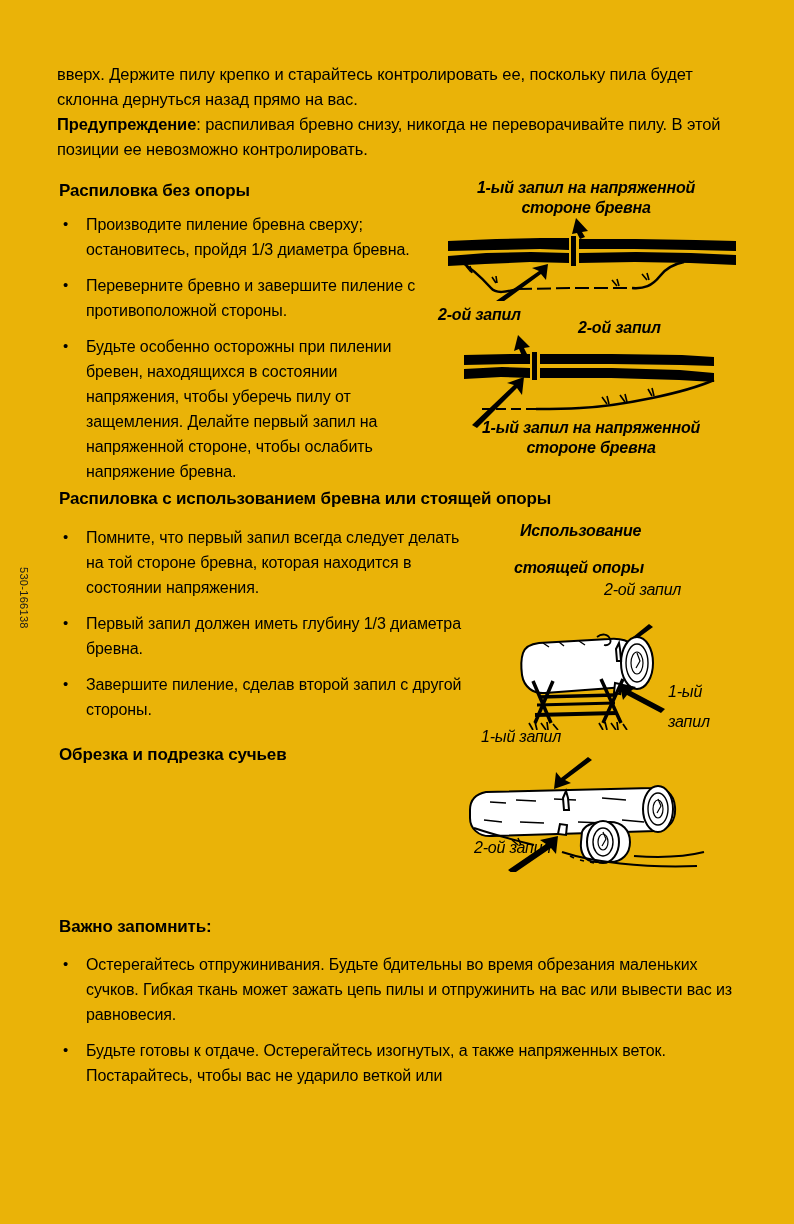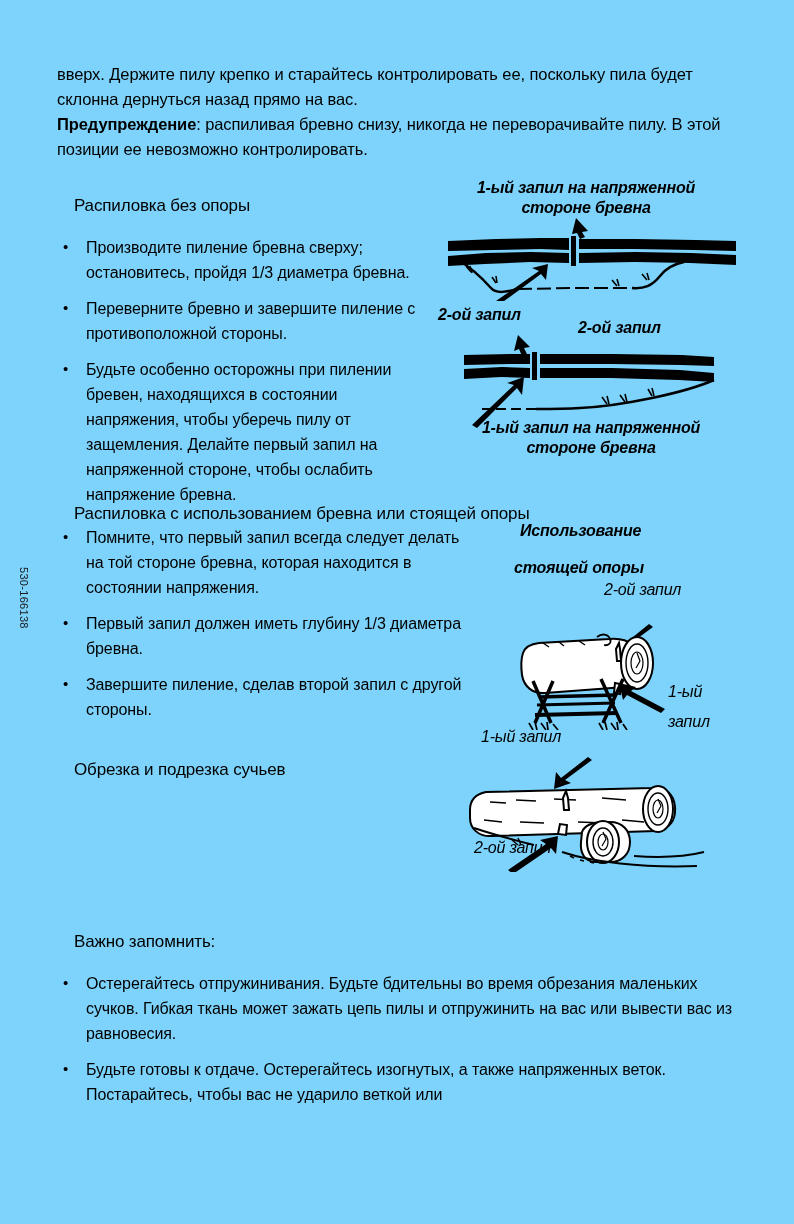--- a/index.html
+++ b/index.html
@@ -11,21 +11,21 @@
     width: 794px;
     height: 1224px;
     position: relative;
     font-family: "Liberation Sans", sans-serif;
     color: #000000;
     overflow: hidden;
   }
   .page {
     position: absolute;
     inset: 0;
-    background: #7dd3fc;
+    background: #eab308;
   }
 
   
   .margin-code {
     position: absolute;
     left: 6px;
     top: 575px;
     width: 120px;
     font-size: 11px;
     letter-spacing: 0.3px;
@@ -45,23 +45,23 @@
 
   p.para {
     margin: 0;
     font-size: 16.5px;
     line-height: 25px;
     letter-spacing: -0.1px;
   }
   p.para .b { font-weight: bold; }
 
   h2.head {
-    margin: 17px;
+    margin: 2px;
     font-size: 17px;
-    font-weight: normal;
+    font-weight: bold;
     line-height: 25px;
     letter-spacing: -0.15px;
   }
 
   ul.bullets {
     margin: 0;
     padding: 0;
     list-style: none;
   }
   ul.bullets > li {

